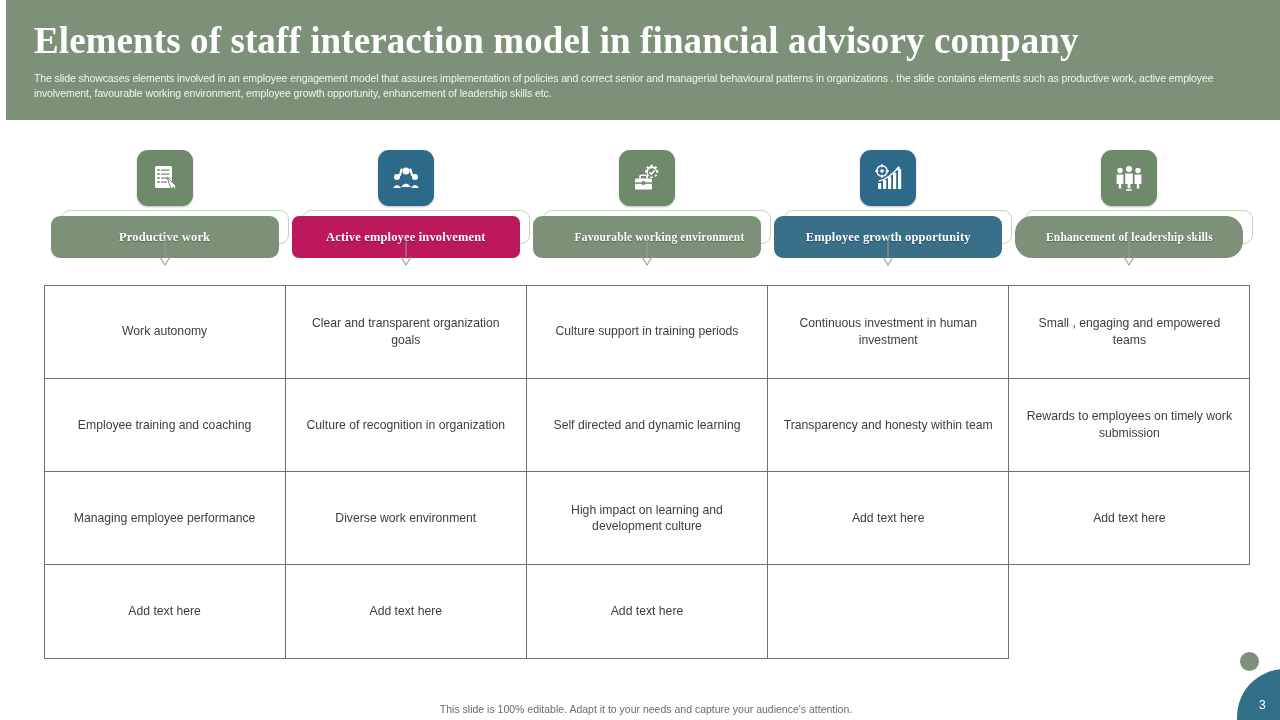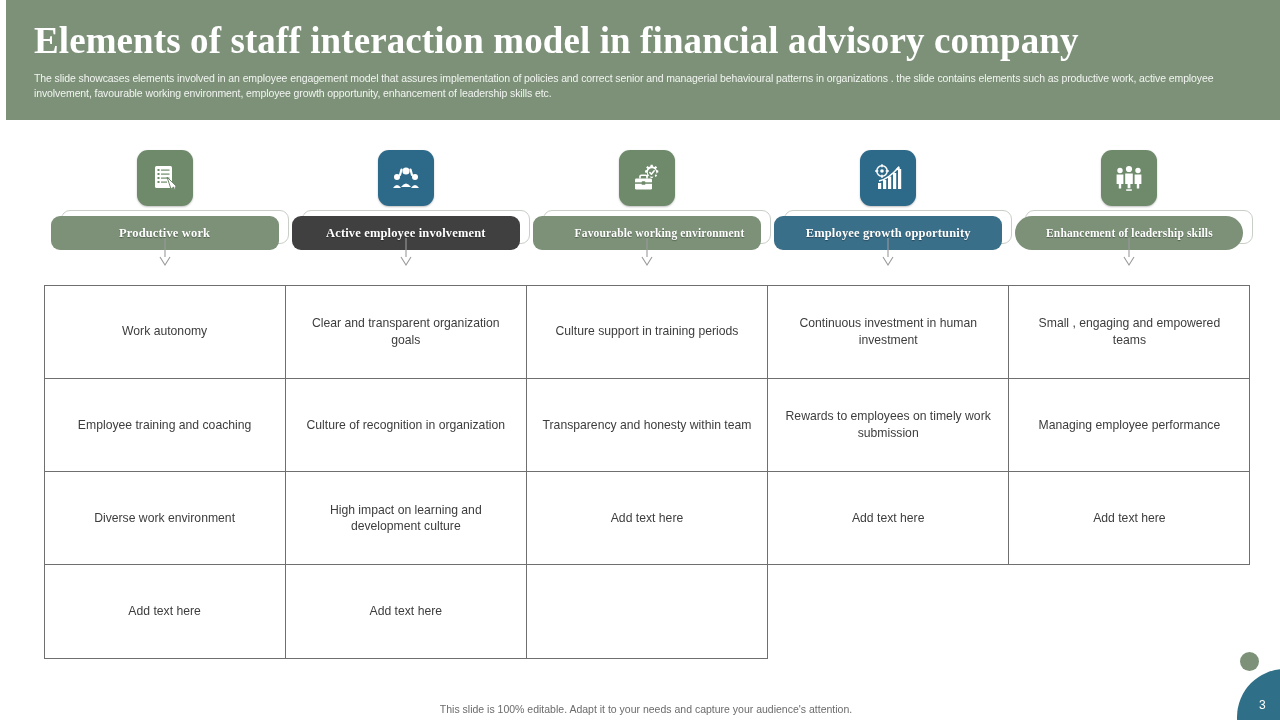--- a/index.html
+++ b/index.html
@@ -64,21 +64,21 @@
   }
   .bar-ghost {
     position: absolute; left: 10px; top: -6px;
     width: 228px; height: 34px;
     border: 1px solid #c8cfc6;
     border-radius: 9px;
     background: transparent;
   }
   .bar {
     position: absolute; left: 0; top: 0;
-    width: 228px; height: 34px;
+    width: 228px; height: 42px;
     border-radius: 9px;
     display: flex; align-items: center; justify-content: center;
     color: #ffffff;
     font-family: "Liberation Serif", serif;
     font-weight: 700;
     font-size: 12.5px;
     letter-spacing: 0.15px;
     text-shadow: 0 1px 1px rgba(0,0,0,0.35);
     white-space: nowrap;
   }
@@ -185,21 +185,21 @@
           <path d="M11 14 L12.5 8.5 M23 14 L21.5 8.5" stroke="#ffffff" stroke-width="2.2" stroke-linecap="round"></path>
           <path d="M12 26 q5-7 10 0 z" fill="#ffffff"></path>
           <circle cx="8" cy="16" r="3" fill="#ffffff"></circle>
           <path d="M4 27 q4-6 8 0 z" fill="#ffffff"></path>
           <circle cx="26" cy="16" r="3" fill="#ffffff"></circle>
           <path d="M22 27 q4-6 8 0 z" fill="#ffffff"></path>
         </svg>
       </div>
       <div class="bar-wrap">
         <div class="bar-ghost"></div>
-        <div class="bar" style="background:#404040;">Active employee  involvement</div>
+        <div class="bar" style="background:#be185d;border-radius:7px;">Active employee  involvement</div>
       </div>
       <div class="connector">
         <svg width="16" height="32" viewBox="0 0 16 32">
           <line x1="8" y1="0" x2="8" y2="19" stroke="#9a9a9a" stroke-width="1.1"></line>
           <polyline points="3,19 8,27 13,19" fill="none" stroke="#9a9a9a" stroke-width="1.1"></polyline>
         </svg>
       </div>
     </div>
 
     <div class="col">
@@ -287,20 +287,21 @@
 
   <div class="grid">
     <div class="cell">Work autonomy</div>
     <div class="cell">Clear and transparent  organization goals</div>
     <div class="cell">Culture support in training  periods</div>
     <div class="cell">Continuous  investment in human investment</div>
 
     <div class="cell">Small , engaging  and  empowered teams</div>
     <div class="cell">Employee training and coaching</div>
     <div class="cell">Culture of recognition  in organization</div>
+    <div class="cell">Self directed and dynamic learning</div>
     <div class="cell">Transparency  and honesty within team</div>
 
     <div class="cell">Rewards  to employees  on timely work submission</div>
     <div class="cell">Managing  employee performance</div>
     <div class="cell">Diverse  work environment</div>
     <div class="cell">High impact on learning  and development  culture</div>
     <div class="cell">Add text here</div>
 
     <div class="cell">Add text here</div>
     <div class="cell">Add text here</div>

